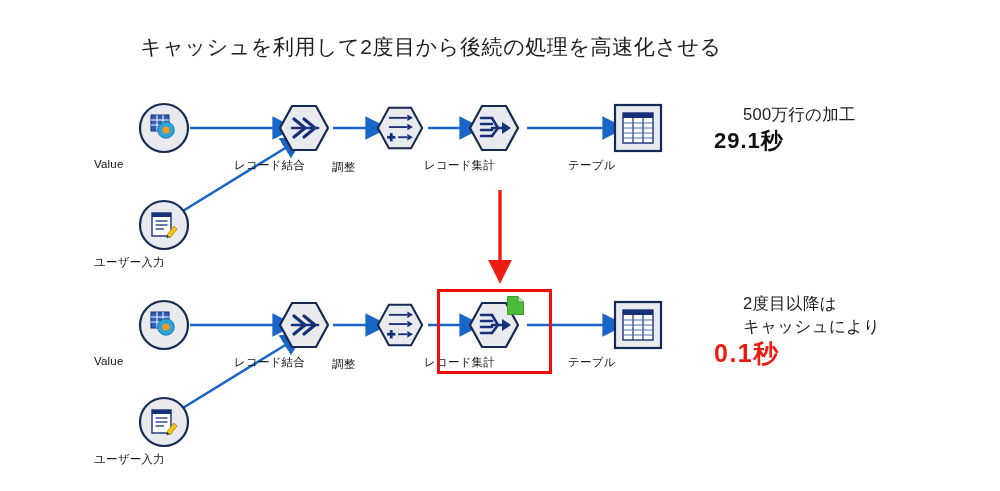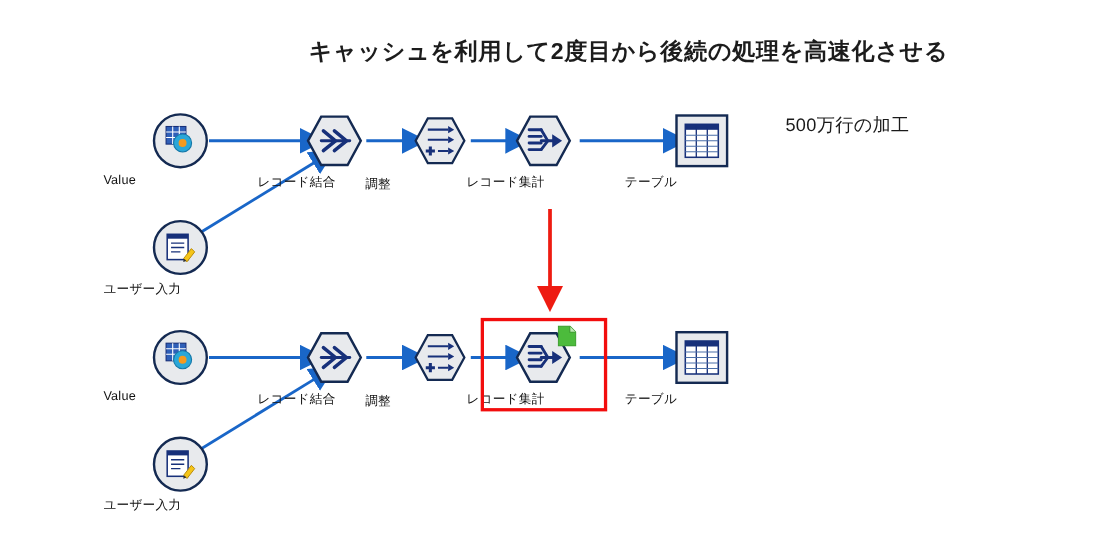--- a/index.html
+++ b/index.html
@@ -25,26 +25,25 @@
     width: 1000px;
     height: 491px;
     pointer-events: none;
   }
 
   .slide-title {
     position: absolute;
     left: 0;
     top: 33px;
     width: 862px;
-    text-align: right;
+    text-align: center;
     font-size: 21px;
     letter-spacing: 0.6px;
     color: #1c1c1c;
     white-space: nowrap;
-    font-weight: bold;
   }
 
   
   .node {
     position: absolute;
     width: 52px;
     height: 52px;
   }
   .node .shape {
     position: absolute;
@@ -74,20 +73,21 @@
   
   .annot {
     position: absolute;
     white-space: nowrap;
   }
   .annot .line {
     font-size: 16.5px;
     color: #1a1a1a;
     line-height: 23px;
     letter-spacing: 0.3px;
+    margin-left: 29px;
   }
   .annot .big {
     font-size: 22px;
     font-weight: bold;
     letter-spacing: 1px;
     line-height: 30px;
     color: #101010;
   }
   .annot .big.red {
     color: #ee1b11;
@@ -229,20 +229,21 @@
         <line x1="11" y1="26" x2="41" y2="26" stroke="#4a6ea8" stroke-width="1"></line>
         <line x1="11" y1="31" x2="41" y2="31" stroke="#4a6ea8" stroke-width="1"></line>
         <line x1="11" y1="36" x2="41" y2="36" stroke="#4a6ea8" stroke-width="1"></line>
       </g>
     </svg>
     <div class="node-label">テーブル</div>
   </div>
 
   <div class="annot" style="left:714px; top:103px;">
     <div class="line">500万行の加工</div>
+    <div class="big">29.1秒</div>
   </div>
 
   <div class="node" style="left:138px; top:299px;">
     <svg class="shape" viewBox="0 0 52 52">
       <circle cx="26" cy="26" r="24" fill="#e8eaed" stroke="#142a52" stroke-width="2.2"></circle>
       <g>
         <rect x="13" y="13" width="18" height="16" fill="#2f5fb8" stroke="#17307a" stroke-width="1"></rect>
         <line x1="13" y1="18" x2="31" y2="18" stroke="#ffffff" stroke-width="1"></line>
         <line x1="13" y1="23" x2="31" y2="23" stroke="#ffffff" stroke-width="1"></line>
         <line x1="19" y1="13" x2="19" y2="29" stroke="#ffffff" stroke-width="1"></line>
@@ -331,14 +332,19 @@
         <line x1="11" y1="26" x2="41" y2="26" stroke="#4a6ea8" stroke-width="1"></line>
         <line x1="11" y1="31" x2="41" y2="31" stroke="#4a6ea8" stroke-width="1"></line>
         <line x1="11" y1="36" x2="41" y2="36" stroke="#4a6ea8" stroke-width="1"></line>
       </g>
     </svg>
     <div class="node-label">テーブル</div>
   </div>
 
   <div class="highlight-box" style="left:437px; top:289px; width:115px; height:85px;"></div>
 
+  <div class="annot" style="left:714px; top:292px;">
+    <div class="line">2度目以降は</div>
+    <div class="line">キャッシュにより</div>
+    <div class="big red">0.1秒</div>
+  </div>
 
 </div>
 
 </body></html>

